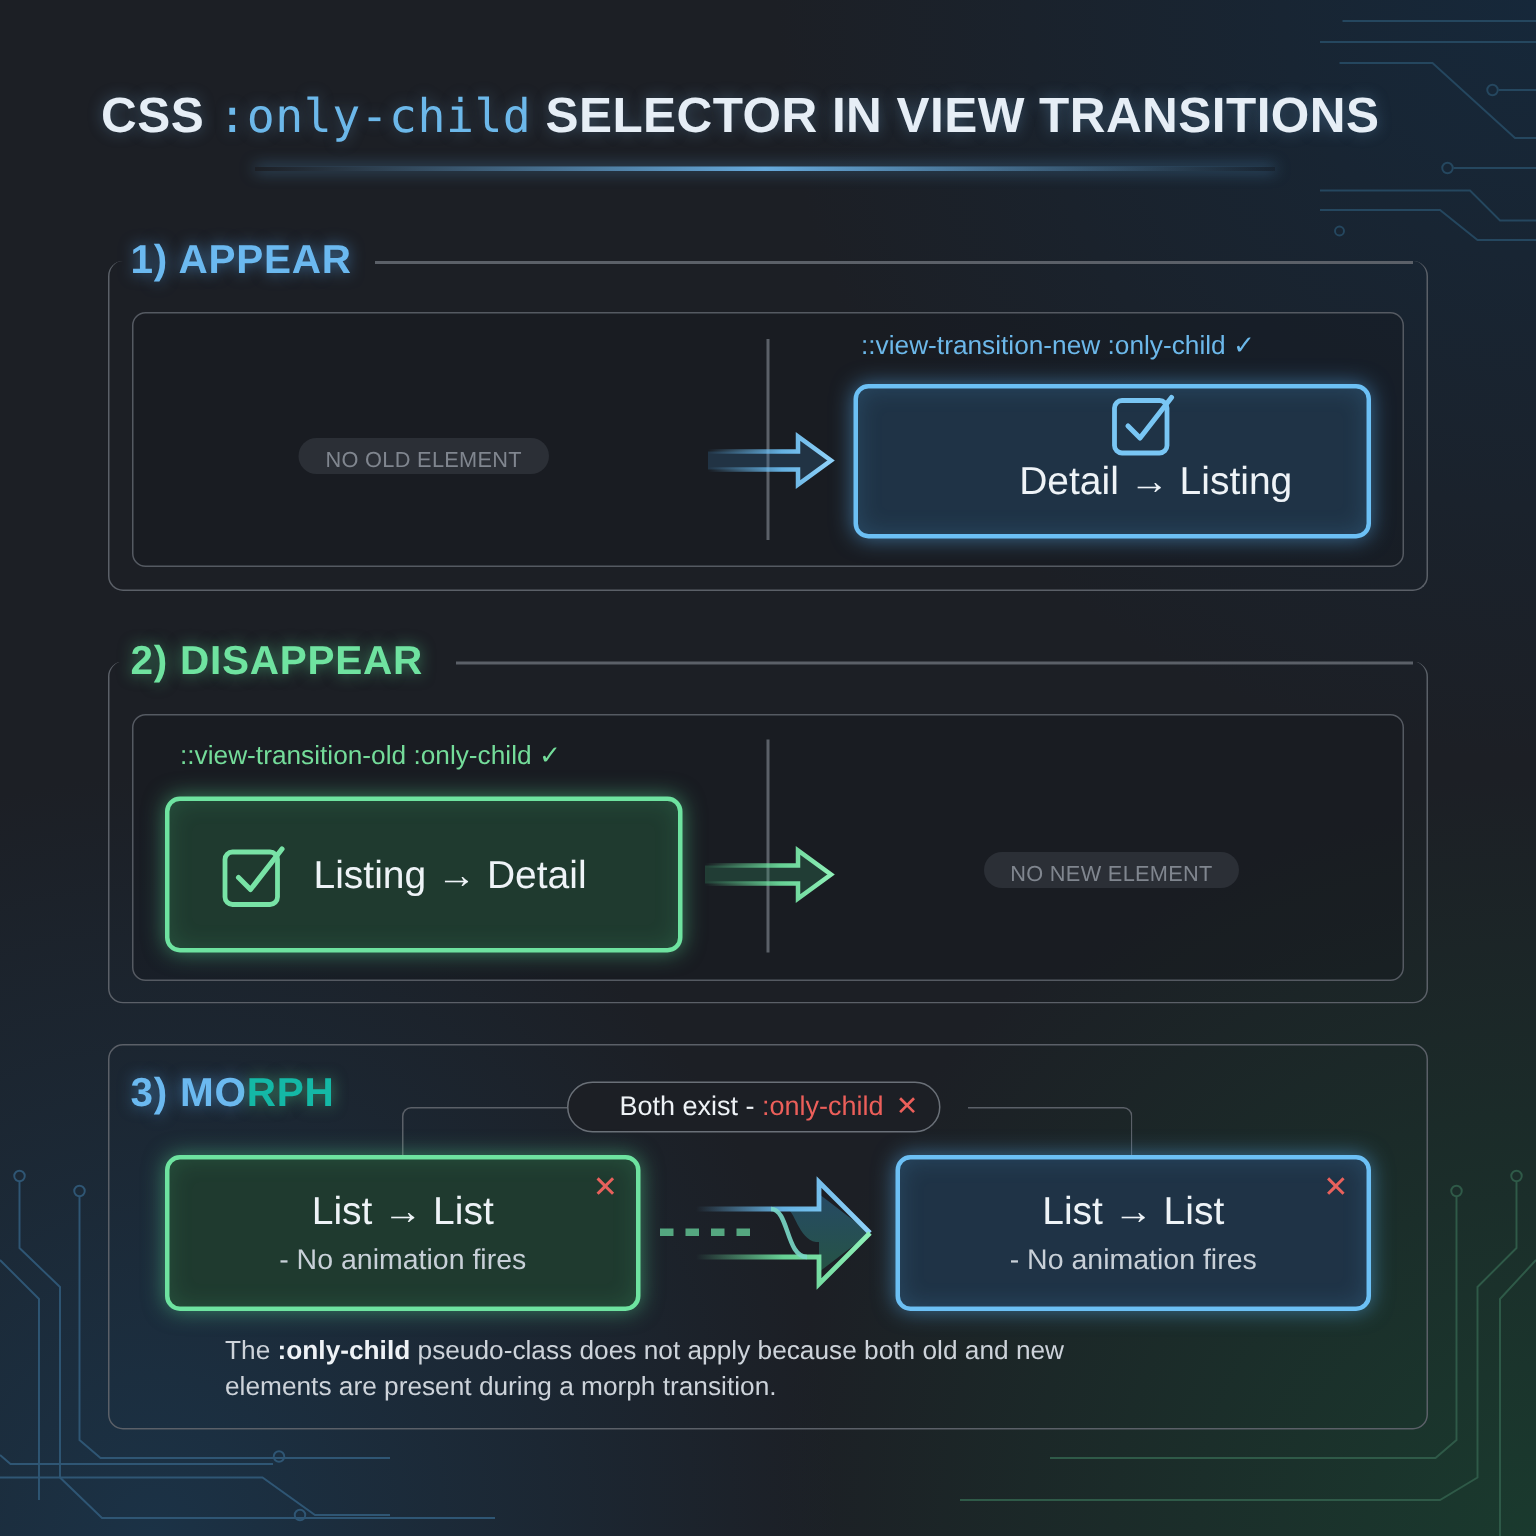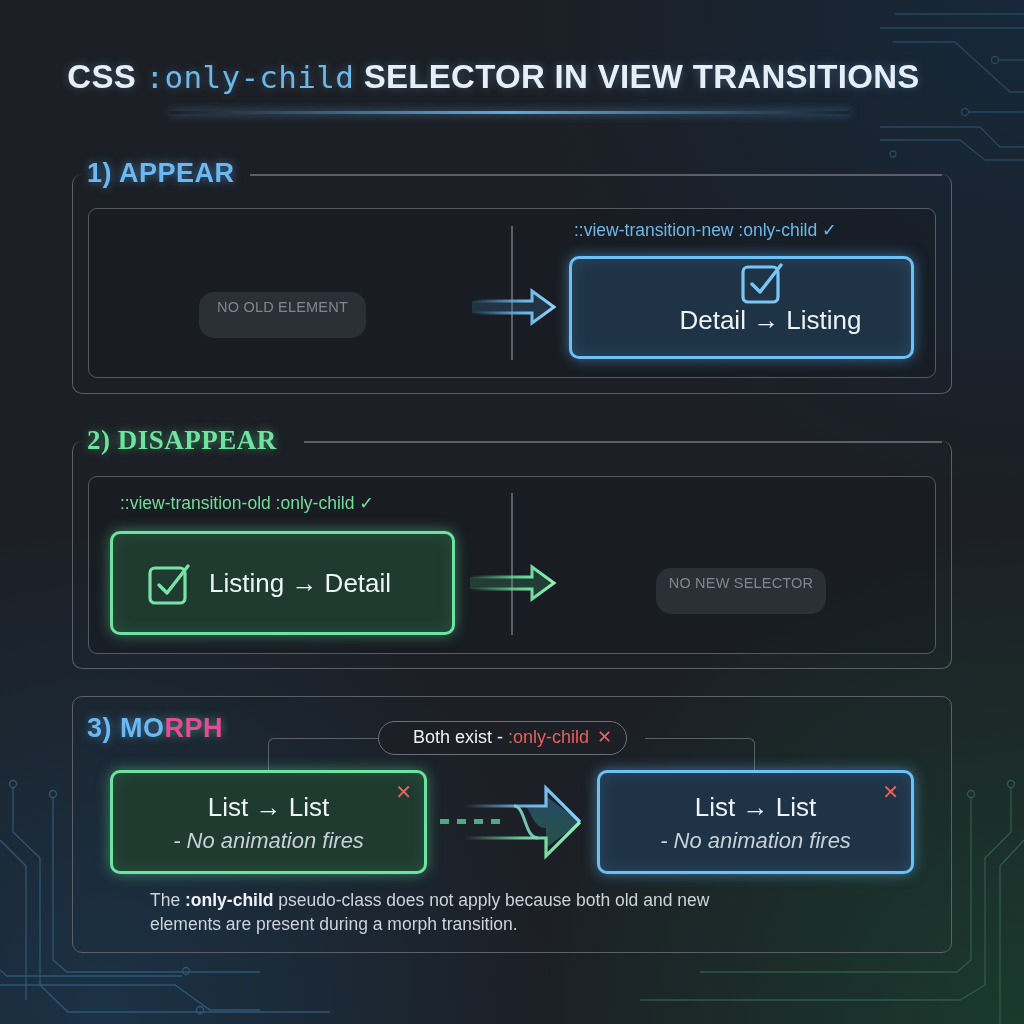--- a/index.html
+++ b/index.html
@@ -36,28 +36,28 @@
   }
 
   
   .frame { position: absolute; border: 1.5px solid #5b6068; border-radius: 10px; }
   .frame.open-top { border-top: none; }
   .frame-top-line { position: absolute; height: 1.5px; background: #5b6068; }
   .inner { position: absolute; border: 1.5px solid #555a62; border-radius: 9px; background: rgba(20,23,28,0.35); }
 
   .heading { position: absolute; font-size: 27px; font-weight: bold; letter-spacing: 0.5px; }
   .h-blue { color: #6bb9f0; text-shadow: 0 0 10px rgba(90,170,240,0.6); }
-  .h-green { color: #6fe3a0; text-shadow: 0 0 10px rgba(90,220,150,0.55); font-family: Liberation Serif, serif; }
+  .h-green { color: #6fe3a0; text-shadow: 0 0 10px rgba(90,220,150,0.55); }
   .h-morph-a { color: #6bb9f0; text-shadow: 0 0 10px rgba(90,170,240,0.6); }
-  .h-morph-b { color: #ec4899; text-shadow: 0 0 10px rgba(90,220,150,0.55); }
+  .h-morph-b { color: #14b8a6; text-shadow: 0 0 10px rgba(90,220,150,0.55); }
 
   .divider { position: absolute; width: 1.5px; background: #5b6068; }
 
   .pill-muted {
-    position: absolute; height: 46px; border-radius: 15px; background: #2b2f36;
+    position: absolute; height: 24px; border-radius: 15px; background: #2b2f36;
     color: #80868f; font-size: 14.5px; line-height: 30px; text-align: center; letter-spacing: 0.2px;
   }
 
   .selector-label { position: absolute; font-size: 17.5px; font-weight: 500; }
   .sel-blue { color: #6cb8ea; }
   .sel-green { color: #74dc9a; }
 
   .card {
     position: absolute; border-radius: 10px; display: flex; align-items: center;
   }
@@ -65,21 +65,21 @@
     border: 3px solid #6cc0f5; background: #1f3346;
     box-shadow: 0 0 14px rgba(90,175,240,0.55), inset 0 0 16px rgba(90,175,240,0.18);
   }
   .card-green {
     border: 3px solid #6ee3a0; background: #1f3a2f;
     box-shadow: 0 0 14px rgba(90,220,150,0.5), inset 0 0 16px rgba(90,220,150,0.15);
   }
   .card-text { font-size: 26px; color: #eef3f7; white-space: nowrap; }
   .card-center { flex-direction: column; justify-content: center; }
   .card-title { font-size: 26px; color: #eef3f7; line-height: 30px; }
-  .card-sub { font-size: 22px; color: #c8d0d8; line-height: 24px; margin-top: 7px; font-style: italic; }
+  .card-sub { font-size: 19px; color: #c8d0d8; line-height: 24px; margin-top: 7px; }
   .x-mark { position: absolute; font-size: 20px; color: #e8615c; font-weight: bold; line-height: 1; }
 
   .badge {
     position: absolute; height: 34px; border: 1.5px solid #6a7078; border-radius: 17px;
     background: #1c1f25; font-size: 18px; line-height: 31px; padding: 0 14px; white-space: nowrap;
   }
   .badge .lbl { color: #eef2f6; margin-left: 20px; }
   .badge .red { color: #ec5f5a; font-weight: 500; }
 
   .connector { position: absolute; border: 1.5px solid #5b6068; border-bottom: none; }
@@ -193,21 +193,21 @@
     <defs>
       <linearGradient id="g2" x1="0" x2="1" y1="0" y2="0">
         <stop offset="0" stop-color="#6ee3a0" stop-opacity="0"></stop>
         <stop offset="0.6" stop-color="#6ee3a0" stop-opacity="0.9"></stop>
         <stop offset="1" stop-color="#8ff0b8"></stop>
       </linearGradient>
     </defs>
     <path d="M2 15 H64 V5 L86 21 L64 37 V27 H2" fill="rgba(60,160,110,0.25)" stroke="url(#g2)" stroke-width="3"></path>
   </svg>
 
-  <div class="pill-muted" style="left:656px; top:568px; width:170px;">NO NEW SELECTOR</div>
+  <div class="pill-muted" style="left:656px; top:568px; width:170px;">NO NEW ELEMENT</div>
 </div>
 
 <div>
   <div class="frame" style="left:72px; top:696px; width:880px; height:257px;"></div>
   <div class="heading" style="left:87px; top:713px;">
     <span class="h-morph-a">3) MO</span><span class="h-morph-b">RPH</span>
   </div>
 
   <div class="connector" style="left:268px; top:738px; width:112px; height:32px; border-right:none; border-top-left-radius:6px;"></div>
   <div class="connector" style="left:645px; top:738px; width:110px; height:32px; border-left:none; border-top-right-radius:6px;"></div>

